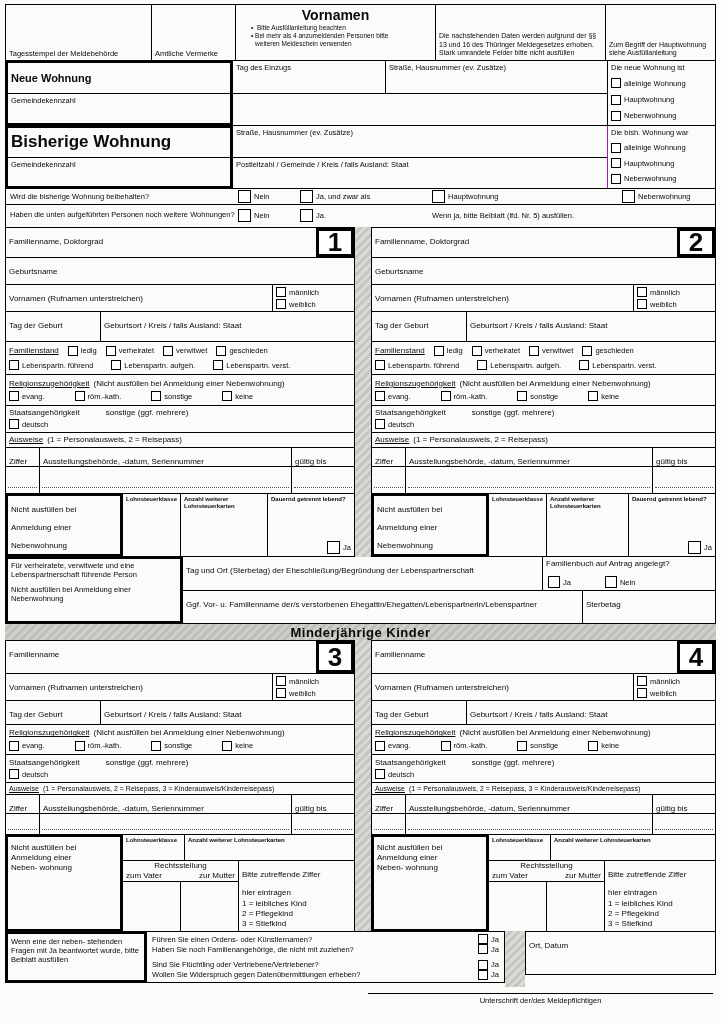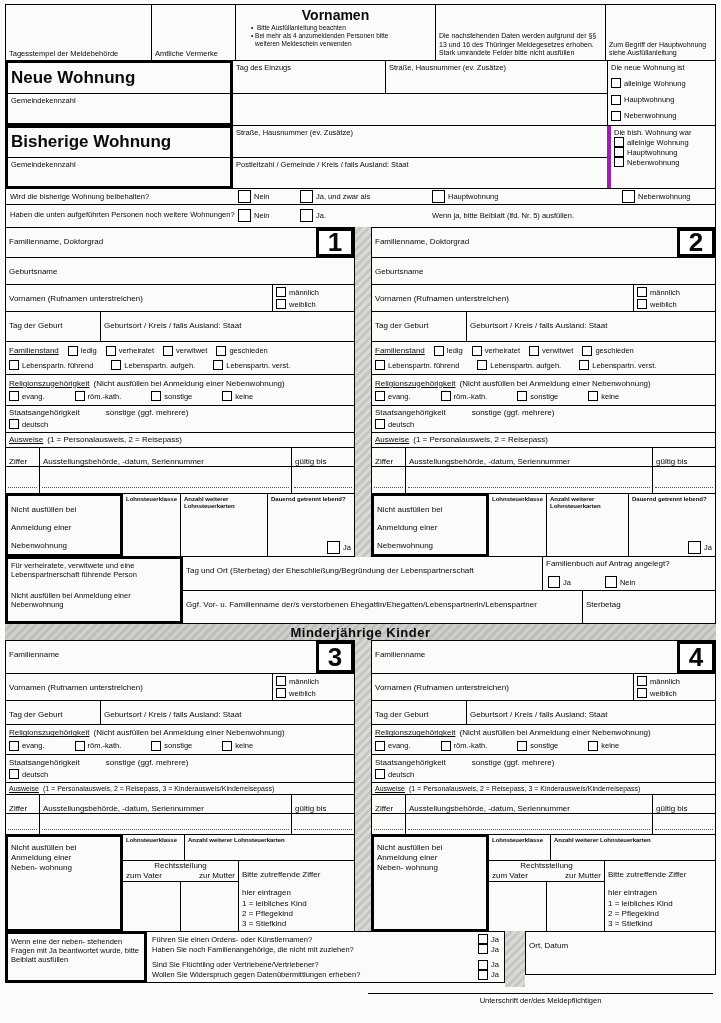--- a/index.html
+++ b/index.html
@@ -58,21 +58,21 @@
       <span style="font-size:7px;line-height:1.25">Stark umrandete Felder bitte nicht ausfüllen</span>
     </div>
     <div class="cell f1 col" style="justify-content:flex-end">
       <span style="font-size:7px;line-height:1.25">Zum Begriff der Hauptwohnung siehe Ausfüllanleitung</span>
     </div>
   </div>
 
   <div class="sec" style="height:66px">
     <div class="thick col" style="width:228px;margin:-1px">
       <div class="cell f1 bb" style="display:flex;align-items:center">
-        <span class="h-title" style="font-size:17px">Neue Wohnung</span>
+        <span class="h-title" style="font-size:11px">Neue Wohnung</span>
       </div>
       <div class="cell f1">
         <span class="lbl">Gemeindekennzahl</span>
       </div>
     </div>
     <div class="col f1" style="margin-left:1px">
       <div class="row bb" style="height:33px">
         <div class="cell br" style="width:153px">
           <span class="lbl">Tag des Einzugs</span>
         </div>
@@ -108,21 +108,21 @@
       </div>
     </div>
     <div class="col f1" style="margin-left:1px">
       <div class="cell bb" style="height:32px">
         <span class="lbl">Straße, Hausnummer (ev. Zusätze)</span>
       </div>
       <div class="cell f1">
         <span class="lbl">Postleitzahl / Gemeinde / Kreis / falls Ausland: Staat</span>
       </div>
     </div>
-    <div class="cell col" style="width:108px;border-left:4px solid #a21caf;padding-bottom:4px">
+    <div class="cell col" style="width:108px;border-left:1px solid #a21caf;justify-content:space-between;padding-bottom:4px">
       <span class="lbl">Die bish. Wohnung war</span>
       <span class="ck">
           <span class="box"></span>
           <span>alleinige Wohnung</span>
         </span>
       <span class="ck">
           <span class="box"></span>
           <span>Hauptwohnung</span>
         </span>
       <span class="ck">
@@ -433,21 +433,21 @@
           <span class="ck" style="align-self:flex-end">
               <span class="box" style="width:13px;height:13px"></span>
               <span>Ja</span>
             </span>
         </div>
       </div>
     </div>
   </div>
 
   <div class="sec" style="height:68px">
-    <div class="thick col" style="width:178px;margin:-1px;padding:2px 3px;gap:12px">
+    <div class="thick col" style="width:178px;margin:-1px;padding:2px 3px;gap:6px">
       <span class="lbl">Für verheiratete, verwitwete und eine Lebenspartnerschaft führende Person</span>
       <span class="lbl">Nicht ausfüllen bei Anmeldung einer Nebenwohnung</span>
     </div>
     <div class="col f1" style="margin-left:1px">
       <div class="row bb" style="height:34px">
         <div class="cell br f1"><span class="lbl2">Tag und Ort (Sterbetag) der Eheschließung/Begründung der Lebenspartnerschaft</span></div>
         <div class="cell col" style="width:172px;justify-content:space-between">
           <span class="lbl2">Familienbuch auf Antrag angelegt?</span>
           <div class="row" style="gap:34px;padding-left:2px">
             <span class="ck">

